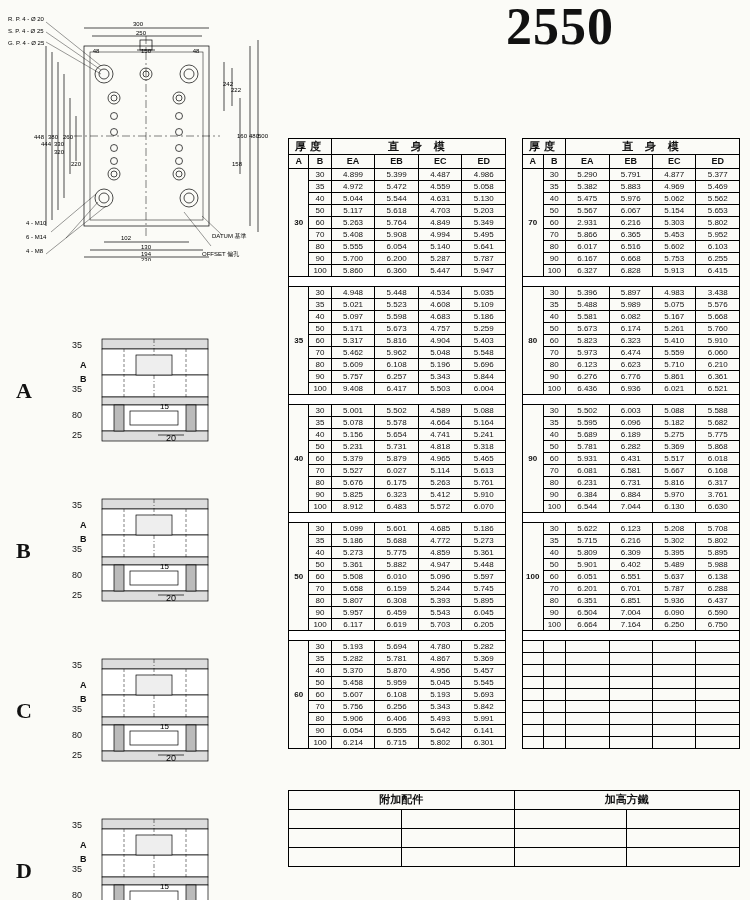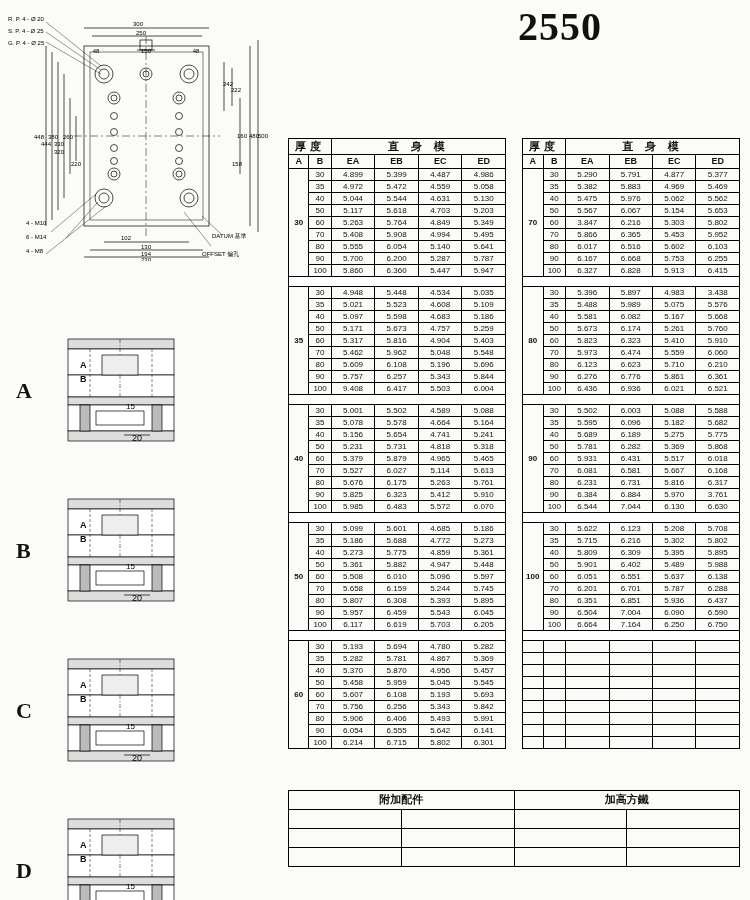--- a/index.html
+++ b/index.html
@@ -8,29 +8,29 @@
     background:#fbfbf7;
     font-family:"Liberation Sans", sans-serif;
     color:#111;
     overflow:hidden;
     position:relative;
   }
   .page{position:absolute;inset:0;}
 
   
   .title-block{position:absolute;left:380px;top:4px;width:360px;text-align:center;}
-  .title-num{font-family:"Liberation Serif",serif;font-weight:bold;font-size:40px;letter-spacing:1px;line-height:46px;}
+  .title-num{font-family:"Liberation Serif",serif;font-weight:bold;font-size:52px;letter-spacing:1px;line-height:46px;}
   .title-cn{font-family:"DejaVu Sans",sans-serif;font-weight:bold;font-size:30px;line-height:36px;margin-top:2px;letter-spacing:2px;}
 
   
   .drawing{position:absolute;left:6px;top:6px;width:280px;height:255px;}
   .drawing svg{display:block;}
 
   
-  .elev{position:absolute;left:40px;width:160px;height:105px;}
+  .elev{position:absolute;left:74px;width:160px;height:105px;}
   .elev svg{display:block;}
   .elev-letter{position:absolute;left:16px;font-family:"Liberation Serif",serif;font-weight:bold;font-size:22px;}
   .dimcol{position:absolute;left:60px;font-size:9px;text-align:right;width:22px;font-family:"Liberation Sans",sans-serif;}
 
   
   .tbl{position:absolute;border-collapse:collapse;font-family:"Liberation Sans",sans-serif;}
   .tbl td,.tbl th{border:1px solid #000;font-size:8px;text-align:center;padding:0;height:11px;line-height:11px;}
   .hdr-top td{font-size:11px;font-weight:bold;height:15px;line-height:15px;letter-spacing:4px;font-family:"DejaVu Sans",sans-serif;}
   .hdr-ab td{font-size:9px;font-weight:bold;height:13px;line-height:13px;}
   .num{font-family:"Liberation Sans",sans-serif;font-size:8px;}
@@ -493,21 +493,21 @@
         </tr>
         <tr>
           <td>90</td>
           <td class="num">5.825</td>
           <td class="num">6.323</td>
           <td class="num">5.412</td>
           <td class="num">5.910</td>
         </tr>
         <tr>
           <td>100</td>
-          <td class="num">5.985</td>
+          <td class="num">8.912</td>
           <td class="num">6.483</td>
           <td class="num">5.572</td>
           <td class="num">6.070</td>
         </tr>
         <tr class="spacer">
           <td colspan="6"></td>
         </tr>
         <tr>
           <td class="grp" rowspan="9">50</td>
           <td>30</td>
@@ -680,21 +680,21 @@
         </tr>
         <tr>
           <td>50</td>
           <td class="num">5.567</td>
           <td class="num">6.067</td>
           <td class="num">5.154</td>
           <td class="num">5.653</td>
         </tr>
         <tr>
           <td>60</td>
-          <td class="num">3.847</td>
+          <td class="num">2.931</td>
           <td class="num">6.216</td>
           <td class="num">5.303</td>
           <td class="num">5.802</td>
         </tr>
         <tr>
           <td>70</td>
           <td class="num">5.866</td>
           <td class="num">6.365</td>
           <td class="num">5.453</td>
           <td class="num">5.952</td>

